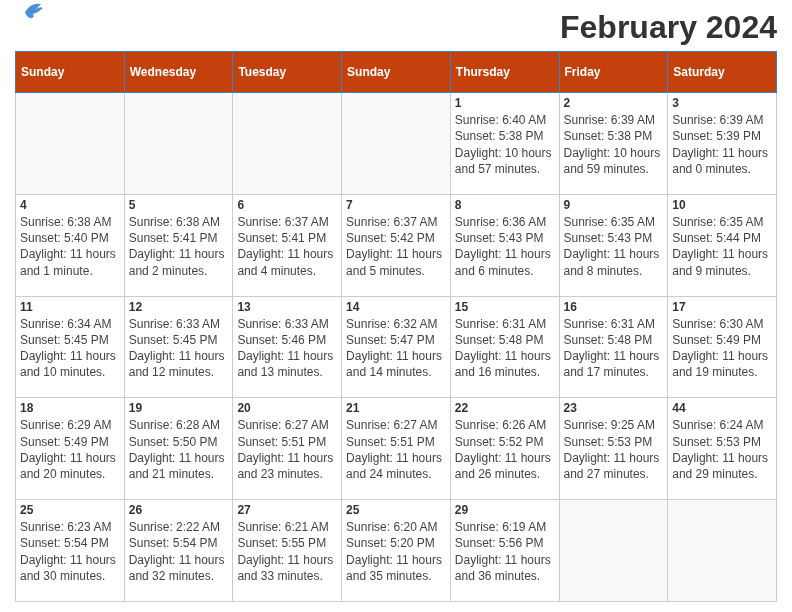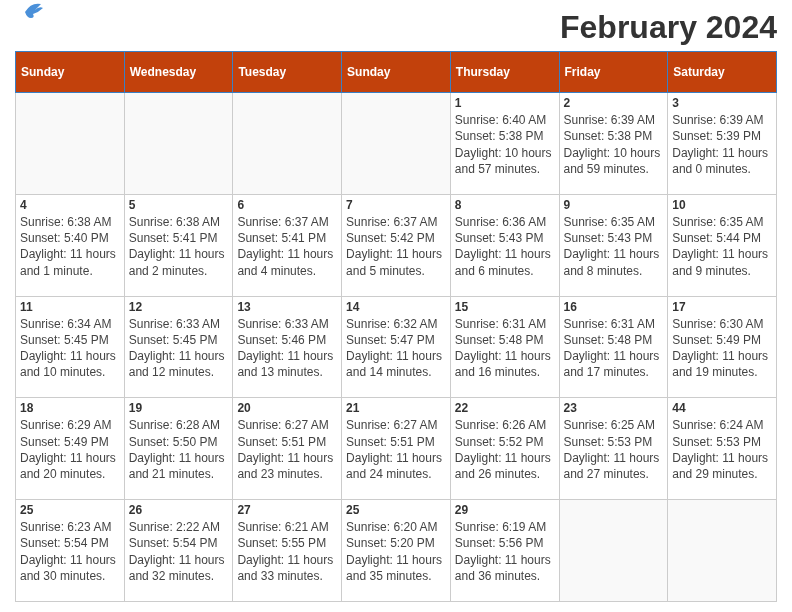--- a/index.html
+++ b/index.html
@@ -259,21 +259,21 @@
 Daylight: 11 hours and 24 minutes.</div>
           </td>
           <td>
             <span class="day-num">22</span>
             <div class="day-info">Sunrise: 6:26 AM
 Sunset: 5:52 PM
 Daylight: 11 hours and 26 minutes.</div>
           </td>
           <td>
             <span class="day-num">23</span>
-            <div class="day-info">Sunrise: 6:25 AM
+            <div class="day-info">Sunrise: 9:25 AM
 Sunset: 5:53 PM
 Daylight: 11 hours and 27 minutes.</div>
           </td>
           <td>
             <span class="day-num">44</span>
             <div class="day-info">Sunrise: 6:24 AM
 Sunset: 5:53 PM
 Daylight: 11 hours and 29 minutes.</div>
           </td>
         </tr>

